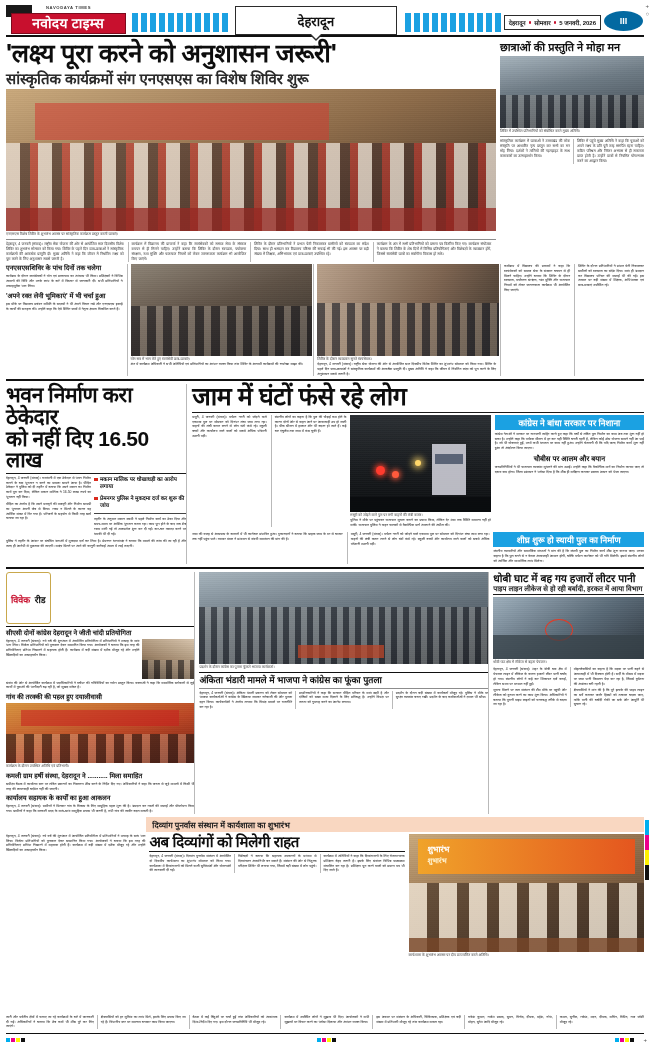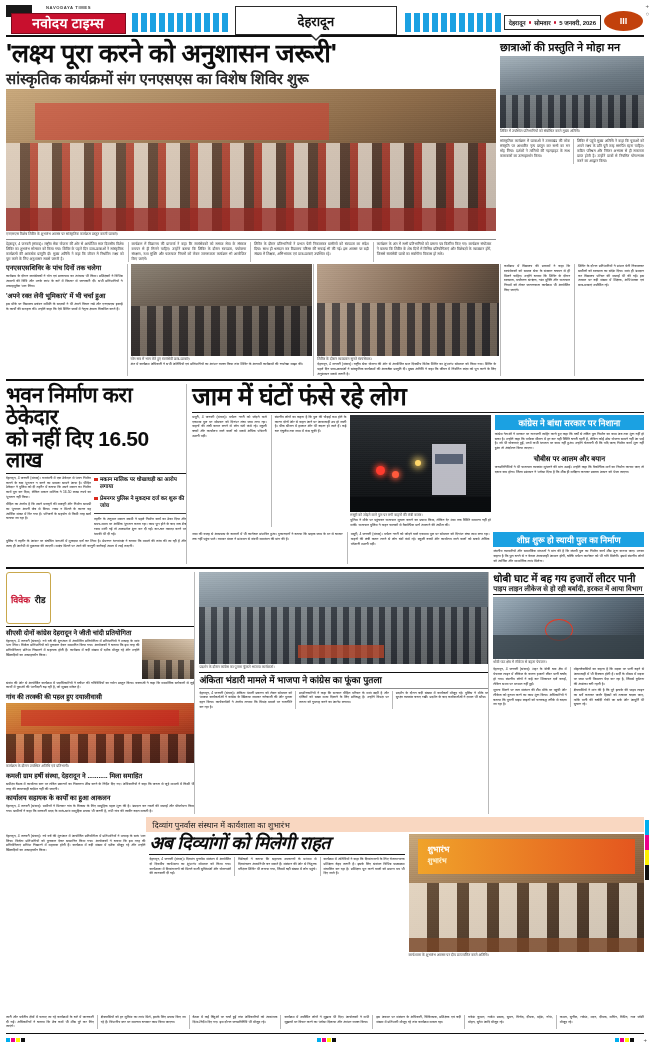--- a/index.html
+++ b/index.html
@@ -27,21 +27,21 @@
   .city-plate{position:relative;flex:0 0 auto;width:160px;height:27px;margin:3px 4px 0 4px;
     border:1px solid #2b2b2b;background:#fff;display:flex;align-items:center;justify-content:center;}
   .city-plate:after{content:"";position:absolute;left:50%;bottom:-7px;margin-left:-7px;
     width:0;height:0;border-left:7px solid transparent;border-right:7px solid transparent;border-top:7px solid #2b2b2b;}
   .city-plate:before{content:"";position:absolute;left:50%;bottom:-5.4px;margin-left:-6px;z-index:2;
     width:0;height:0;border-left:6px solid transparent;border-right:6px solid transparent;border-top:6px solid #fff;}
   .city-name{font-size:13px;font-weight:800;color:#111;}
   .dateline{flex:0 0 auto;border:1px solid #2b2b2b;height:13px;display:flex;align-items:center;
     gap:3px;padding:0 4px;margin-top:7px;font-size:6px;font-weight:700;color:#111;white-space:nowrap;}
   .dot{width:2.5px;height:2.5px;border-radius:50%;background:#c8102e;display:inline-block;}
-  .edition-circle{flex:0 0 auto;width:39px;height:20px;border-radius:50%;background:#c2410c;color:#fff;
+  .edition-circle{flex:0 0 auto;width:39px;height:20px;border-radius:50%;background:#0369a1;color:#fff;
     display:flex;align-items:center;justify-content:center;font-size:9px;font-weight:800;margin:4px 1px 0 3px;}
   .reg-marks{position:absolute;right:1px;top:2px;font-size:6px;color:#555;line-height:8px;text-align:center;}
 
   .rule-thick{height:2px;background:#111;margin:1px 6px 0 6px;}
 
   
   .lead{display:flex;padding:2px 6px 0 6px;box-sizing:border-box;}
   .lead-left{width:490px;flex:0 0 auto;}
   .lead-right{flex:1 1 auto;padding-left:4px;}
   .h1{font-size:25.5px;line-height:1.08;font-weight:800;letter-spacing:-.3px;color:#0d0d0d;margin:1px 0 0 0;}
@@ -57,21 +57,21 @@
   
   .txt{font-size:3.6px;line-height:5.05px;color:#1d1d1d;text-align:justify;hyphens:auto;word-spacing:.2px;}
   .txt.sm{font-size:3.4px;line-height:4.7px;}
   .col-rule{border-left:1px solid #b9b9b9;}
 
   
   .sec-h1{font-size:21px;font-weight:800;line-height:1.03;color:#0d0d0d;letter-spacing:-.4px;}
   .sec-h1.big{font-size:25px;}
   .sec-sub{font-size:11px;font-weight:700;color:#262626;line-height:1.12;}
   .bar-head{background:#1ba1e2;color:#fff;font-size:8.5px;font-weight:800;padding:2px 4px;text-align:center;}
-  .peach-head{background:#f9d7c1;color:#1d1d1d;font-size:8px;font-weight:400;padding:2px 6px;}
+  .peach-head{background:#f9d7c1;color:#1d1d1d;font-size:8px;font-weight:700;padding:2px 6px;}
   .boxhead-mini{font-size:7px;font-weight:800;text-align:center;color:#111;}
 
   
   .bullet-list{margin:0;padding:0;list-style:none;}
   .bullet-list li{position:relative;padding-left:6px;font-size:5.6px;font-weight:800;line-height:7.4px;color:#111;margin-bottom:4px;}
   .bullet-list li:before{content:"";position:absolute;left:0;top:2px;width:3.5px;height:3.5px;background:#d92b1f;}
 
   
   .vichar-box{border:1px solid #c9a84c;border-radius:3px;padding:16px 4px;display:inline-block;}
   .vichar-box b{font-size:9px;color:#c8102e;font-weight:800;}
@@ -396,21 +396,21 @@
         <div class="peach-head">दिव्यांग पुनर्वास संस्थान में कार्यशाला का शुभारंभ</div>
       </div>
     </div>
     <div style="display:flex;gap:4px;margin-top:2px;">
       <div style="width:22%;">
         <div class="txt sm">देहरादून, 4 जनवरी (संवाद)। नये वर्ष की शुरुआत में आयोजित प्रतियोगिता में प्रतिभागियों ने उत्साह के साथ भाग लिया। विजेता प्रतिभागियों को पुरस्कार देकर सम्मानित किया गया। आयोजकों ने बताया कि इस तरह की प्रतियोगिताएं प्रतिभा निखारने में सहायक होती हैं। कार्यक्रम में बड़ी संख्या में दर्शक मौजूद रहे और उन्होंने खिलाड़ियों का उत्साहवर्धन किया।</div>
       </div>
       <div style="width:78%;">
         <div style="display:flex;gap:4px;align-items:flex-start;">
           <div style="width:52%;">
-            <div class="sec-h1" style="font-size:18px;font-style:italic;">अब दिव्यांगों को मिलेगी राहत</div>
+            <div class="sec-h1" style="font-size:15px;">अब दिव्यांगों को मिलेगी राहत</div>
             <div class="rule-thin"></div>
             <div style="display:flex;gap:3px;margin-top:2px;">
               <div style="width:33%;">
                   <div class="txt sm">देहरादून, 4 जनवरी (संवाद)। दिव्यांग पुनर्वास संस्थान में आयोजित दो दिवसीय कार्यशाला का शुभारंभ सोमवार को किया गया। कार्यशाला में दिव्यांगजनों को मिलने वाली सुविधाओं और योजनाओं की जानकारी दी गई।</div>
                 </div>
               <div style="width:33%;" class="col-rule">
                   <div class="txt sm" style="padding-left:3px;">विशेषज्ञों ने बताया कि सहायक उपकरणों के माध्यम से दिव्यांगजन आत्मनिर्भर बन सकते हैं। संस्थान की ओर से निशुल्क परीक्षण शिविर भी लगाया गया, जिसमें बड़ी संख्या में लोग पहुंचे।</div>
                 </div>
               <div style="width:34%;" class="col-rule">
                   <div class="txt sm" style="padding-left:3px;">कार्यक्रम में अतिथियों ने कहा कि दिव्यांगजनों के लिए रोजगारपरक प्रशिक्षण बेहद जरूरी है। इसके लिए संस्थान विभिन्न पाठ्यक्रम संचालित कर रहा है। प्रशिक्षण पूरा करने वालों को प्रमाण पत्र भी दिए जाते हैं।</div>

